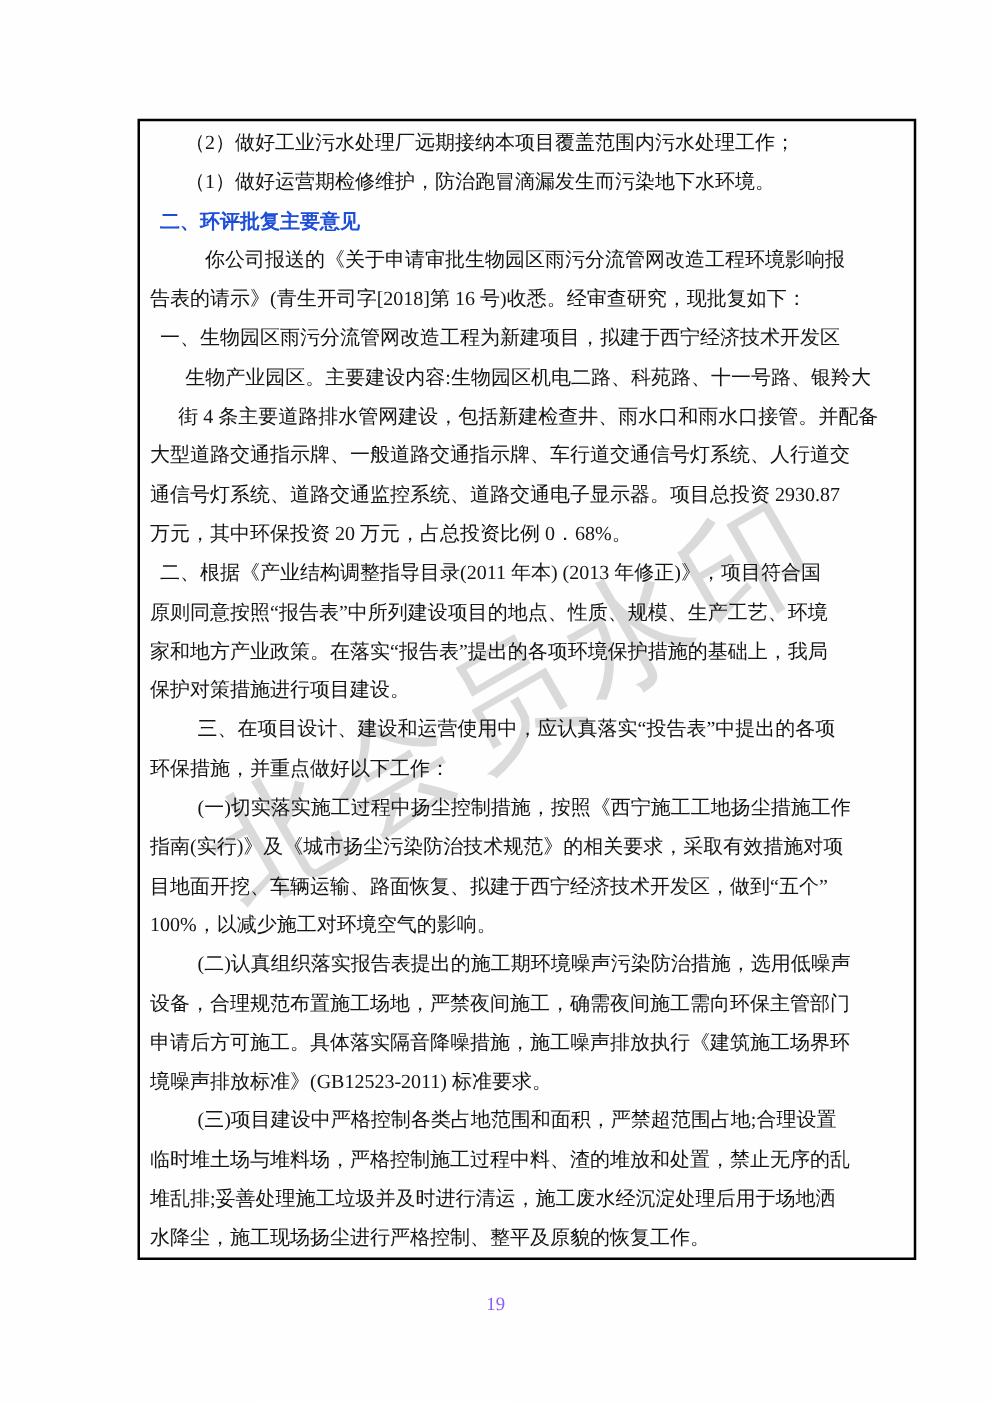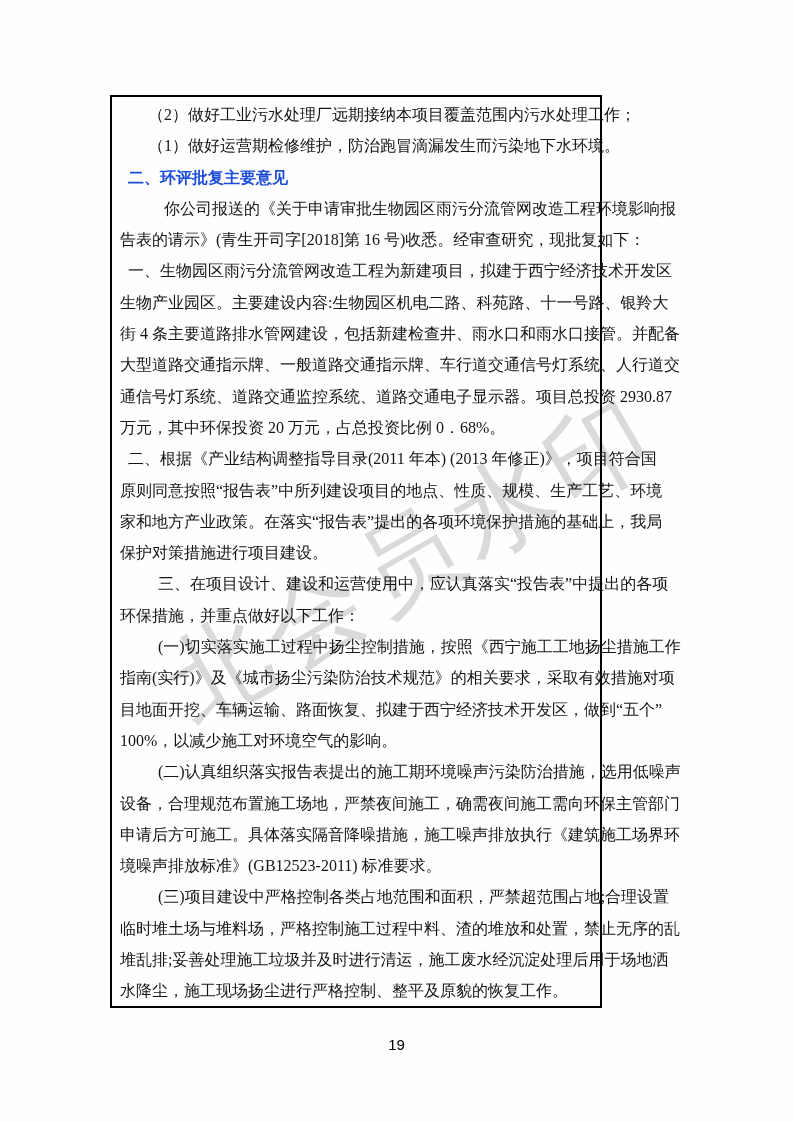--- a/index.html
+++ b/index.html
@@ -33,21 +33,21 @@
     transform-origin: center center;
     z-index: 1;
     pointer-events: none;
     user-select: none;
   }
   
   .doc-border {
     position: absolute;
     left: 110px;
     top: 95px;
-    width: 492px;
+    width: 623px;
     height: 913px;
     border: 2px solid #000000;
     box-sizing: border-box;
     z-index: 2;
     background: transparent;
   }
   .doc-body {
     position: absolute;
     left: 8px;
     top: 2px;
@@ -65,40 +65,40 @@
     font-weight: bold;
     color: #1d4ed8;
   }
   .page-number {
     position: absolute;
     left: 0;
     top: 1036px;
     width: 793px;
     text-align: center;
     font-size: 15px;
-    color: #000000;
+    color: #8b5cf6;
     z-index: 2;
-    font-family: Liberation Sans, sans-serif;
+    font-family: Liberation Serif, serif;
   }
 </style>
 </head>
 <body>
 
 <div class="sheet">
   <div class="watermark">北会员水印</div>
 
   <div class="doc-border">
     <div class="doc-body">
         <div class="line" style="padding-left: 28px;">（2）做好工业污水处理厂远期接纳本项目覆盖范围内污水处理工作；</div>
         <div class="line" style="padding-left: 28px;">（1）做好运营期检修维护，防治跑冒滴漏发生而污染地下水环境。</div>
         <div class="line bold" style="padding-left: 8px;">二、环评批复主要意见</div>
         <div class="line" style="padding-left: 44px;">你公司报送的《关于申请审批生物园区雨污分流管网改造工程环境影响报</div>
         <div class="line" style="padding-left: 0px;">告表的请示》(青生开司字[2018]第 16 号)收悉。经审查研究，现批复如下：</div>
         <div class="line" style="padding-left: 8px;">一、生物园区雨污分流管网改造工程为新建项目，拟建于西宁经济技术开发区</div>
-        <div class="line" style="padding-left: 0px;">生物产业园区。主要建设内容:生物园区机电二路、科苑路、十一号路、银羚大</div>
+        <div class="line" style="padding-left: 0px; text-align: center;">生物产业园区。主要建设内容:生物园区机电二路、科苑路、十一号路、银羚大</div>
         <div class="line" style="padding-left: 0px; text-align: center;">街 4 条主要道路排水管网建设，包括新建检查井、雨水口和雨水口接管。并配备</div>
         <div class="line" style="padding-left: 0px;">大型道路交通指示牌、一般道路交通指示牌、车行道交通信号灯系统、人行道交</div>
         <div class="line" style="padding-left: 0px;">通信号灯系统、道路交通监控系统、道路交通电子显示器。项目总投资 2930.87</div>
         <div class="line" style="padding-left: 0px;">万元，其中环保投资 20 万元，占总投资比例 0．68%。</div>
         <div class="line" style="padding-left: 8px;">二、根据《产业结构调整指导目录(2011 年本) (2013 年修正)》，项目符合国</div>
         <div class="line" style="padding-left: 0px;">原则同意按照“报告表”中所列建设项目的地点、性质、规模、生产工艺、环境</div>
         <div class="line" style="padding-left: 0px;">家和地方产业政策。在落实“报告表”提出的各项环境保护措施的基础上，我局</div>
         <div class="line" style="padding-left: 0px;">保护对策措施进行项目建设。</div>
         <div class="line" style="padding-left: 38px;">三、在项目设计、建设和运营使用中，应认真落实“投告表”中提出的各项</div>
         <div class="line" style="padding-left: 0px;">环保措施，并重点做好以下工作：</div>

